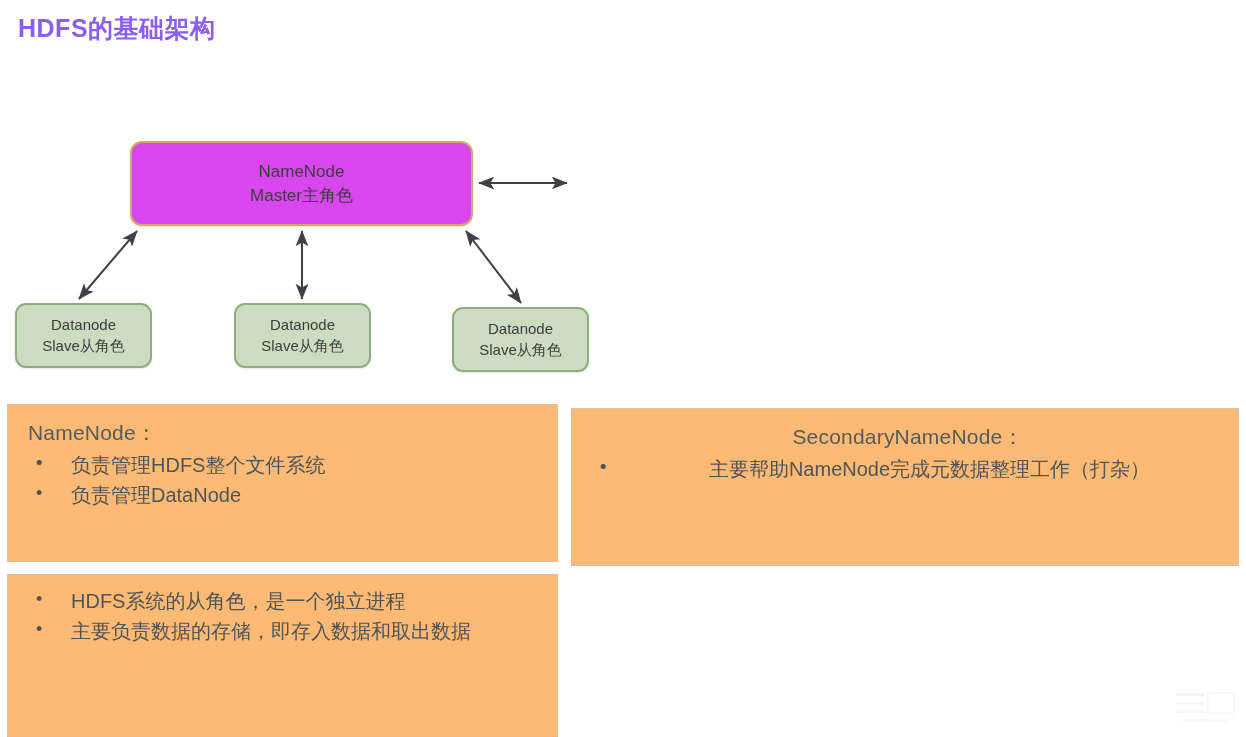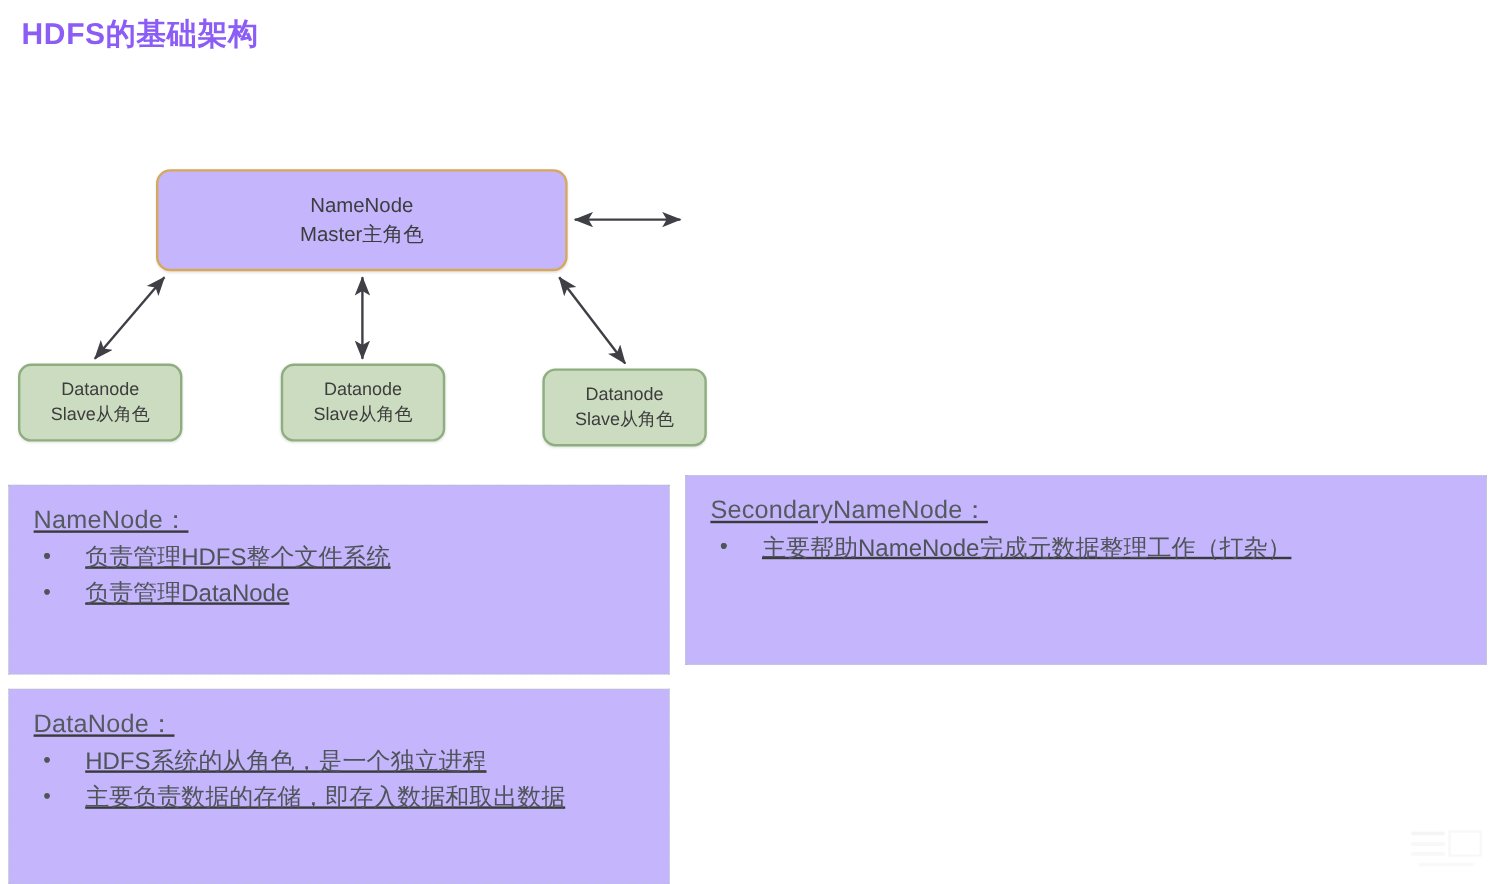--- a/index.html
+++ b/index.html
@@ -58,21 +58,21 @@
     color: #3d3d3d;
   }
   .node .ln { display: block; white-space: nowrap; }
 
   
   #node-namenode {
     left: 130px;
     top: 141px;
     width: 343px;
     height: 85px;
-    background: #c4b5fd;
+    background: #d946ef;
     border: 2px solid #d6a85e;
     font-size: 17px;
     box-shadow: 0 1px 2px rgba(0,0,0,0.10);
   }
 
   
   #node-secondary {
     left: 573px;
     top: 150px;
     width: 233px;
@@ -94,26 +94,25 @@
   }
   #node-datanode-0 { left: 15px;  top: 303px; width: 137px; height: 65px; }
   #node-datanode-1 { left: 234px; top: 303px; width: 137px; height: 65px; }
   #node-datanode-2 { left: 452px; top: 307px; width: 137px; height: 65px; }
 
   
   .panel {
     position: absolute;
     box-sizing: border-box;
     border: 1px dotted #b9c2cc;
-    background: #c4b5fd;
+    background: #fdba74;
     padding: 12px 14px 10px 14px;
-    text-decoration: underline;
   }
   #panel-namenode   { left: 7px;   top: 404px; width: 551px; height: 158px; }
-  #panel-secondary  { left: 571px; top: 396px; width: 668px; height: 158px; }
+  #panel-secondary  { left: 571px; top: 408px; width: 668px; height: 158px; text-align: center; }
   #panel-datanode   { left: 7px;   top: 574px; width: 551px; height: 163px; }
 
   .panel-title {
     font-size: 21px;
     color: #555a5e;
     margin: 2px 0 4px 6px;
     letter-spacing: 0.2px;
   }
   .panel-list {
     list-style: none;
@@ -218,21 +217,20 @@
       <span class="bullet">•</span>
     </li>
     <li>
       <span class="bullet">•</span>
       <span>主要帮助NameNode完成元数据整理工作（打杂）</span>
     </li>
   </ul>
 </div>
 
 <div class="panel" id="panel-datanode">
-  <div class="panel-title">DataNode：</div>
   <ul class="panel-list">
     <li>
       <span class="bullet">•</span>
       <span>HDFS系统的从角色，是一个独立进程</span>
     </li>
     <li>
       <span class="bullet">•</span>
       <span>主要负责数据的存储，即存入数据和取出数据</span>
     </li>
   </ul>

